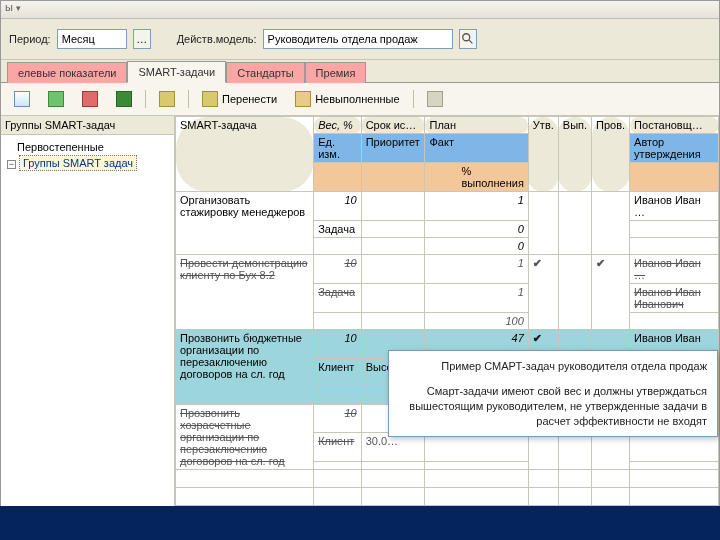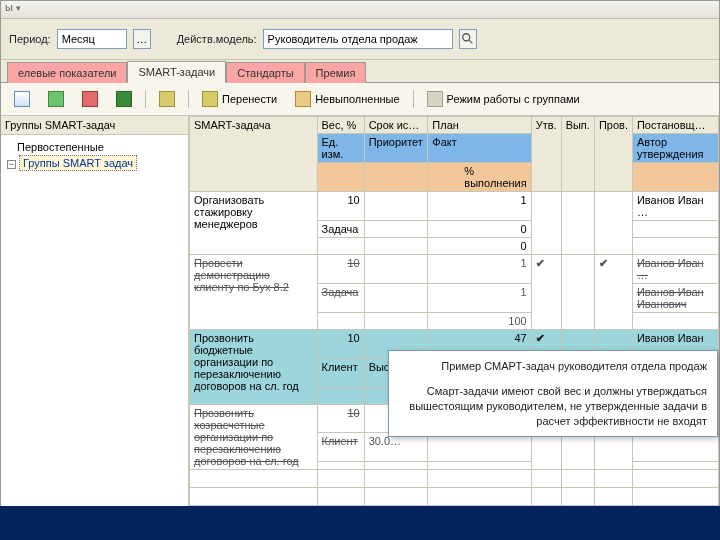--- a/index.html
+++ b/index.html
@@ -14,37 +14,37 @@
 .dots{width:18px;height:20px;border:1px solid #7f9db9;background:#f4f3ee;display:inline-flex;align-items:center;justify-content:center;cursor:pointer;}
 .mag{width:18px;height:20px;border:1px solid #7f9db9;background:#f4f3ee;display:inline-flex;align-items:center;justify-content:center;cursor:pointer;}
 .tabs{display:flex;align-items:flex-end;gap:0;background:#ece9d8;padding:0 6px;border-bottom:1px solid #999;}
 .tab{padding:4px 10px;border:1px solid #999;border-bottom:none;background:#fca5a5;color:#333;cursor:pointer;position:relative;top:1px;}
 .tab.active{background:#f7f5ec;font-weight:normal;border-bottom:1px solid #f7f5ec;z-index:2;}
 .toolbar{display:flex;align-items:center;gap:8px;padding:6px 8px;background:#f7f5ec;border-bottom:1px solid #c9c6b8;}
 .tbtn{display:flex;align-items:center;gap:4px;padding:2px 5px;cursor:pointer;}
 .tico{width:16px;height:16px;display:inline-block;}
 .sep{width:1px;height:18px;background:#c0bdae;}
 .grid-area{display:flex;height:400px;background:#fff;}
-.tree{width:188px;border-right:1px solid #c9c6b8;background:#fff;}
+.tree{width:174px;border-right:1px solid #c9c6b8;background:#fff;}
 .tree-head{background:#ece9d8;border-bottom:1px solid #c9c6b8;padding:3px 4px;font-weight:normal;}
 .tree-body{padding:4px 4px;}
 .tree-row{padding:2px 0 2px 12px;white-space:nowrap;}
 .tree-row.root{padding-left:2px;color:#003399;}
 .tree-row.root .box{border:1px dotted #7a7a7a;background:#fff6d6;padding:1px 3px;}
 .tree-plus{display:inline-block;width:9px;height:9px;border:1px solid #888;line-height:7px;text-align:center;font-size:9px;margin-right:3px;color:#444;}
 .maincol{flex:1;overflow:hidden;}
 table.grid{border-collapse:collapse;width:100%;}
 .grid th,.grid td{border:1px solid #c9c6b8;padding:2px 4px;vertical-align:top;font-size:11px;}
 .grid th{background:#ece9d8;font-weight:normal;text-align:left;}
-.hdrA{background:#ece9d8;}
+.hdrA{background:#ece9d8;border-radius:32px;}
 .hdrB{background:#7eb6e8;}
 .hdrC{background:#f2c89a;}
 .grid th.hdrB{background:#7eb6e8;}
 .grid th.hdrC{background:#f2c89a;padding-left:36px;}
-.cell-right{text-align:right;}
+.cell-right{text-align:right;font-style:italic;}
 .row-normal{background:#fff;}
 .row-hl{background:#9dd5dc;}
 .row-struck td{color:#555;}
 .strike{text-decoration:line-through;}
 .chk{color:#1a1a1a;font-weight:bold;}
 .callout{position:absolute;right:2px;top:350px;width:330px;background:#fff;border:1px solid #7a98b8;padding:8px 10px;box-shadow:2px 2px 6px rgba(0,0,0,.25);font-size:13px;text-align:right;color:#222;line-height:1.35;}
 .footerbar{position:absolute;left:0;right:0;bottom:0;height:34px;background:#05245e;}
 .ico-doc{background:linear-gradient(#fff,#cde3f7);border:1px solid #6a8db5;}
 .ico-green{background:#6ec36e;border:1px solid #3a8a3a;}
 .ico-red{background:#e26a6a;border:1px solid #a03a3a;}
@@ -104,21 +104,20 @@
         <span class="tico ico-arrow"></span>
         <span>Перенести</span>
       </span>
     <span class="tbtn">
         <span class="tico ico-person"></span>
         <span>Невыполненные</span>
       </span>
     <span class="sep"></span>
     <span class="tbtn">
         <span class="tico ico-list"></span>
-        <span>Режим работы с группами</span>
       </span>
   </div>
 
   <div class="grid-area">
     <div class="tree">
       <div class="tree-head">Группы SMART-задач</div>
       <div class="tree-body">
         <div class="tree-row">Первостепенные</div>
         <div class="tree-row root"><span class="tree-plus">−</span><span class="box">Группы SMART задач</span></div>
       </div>

